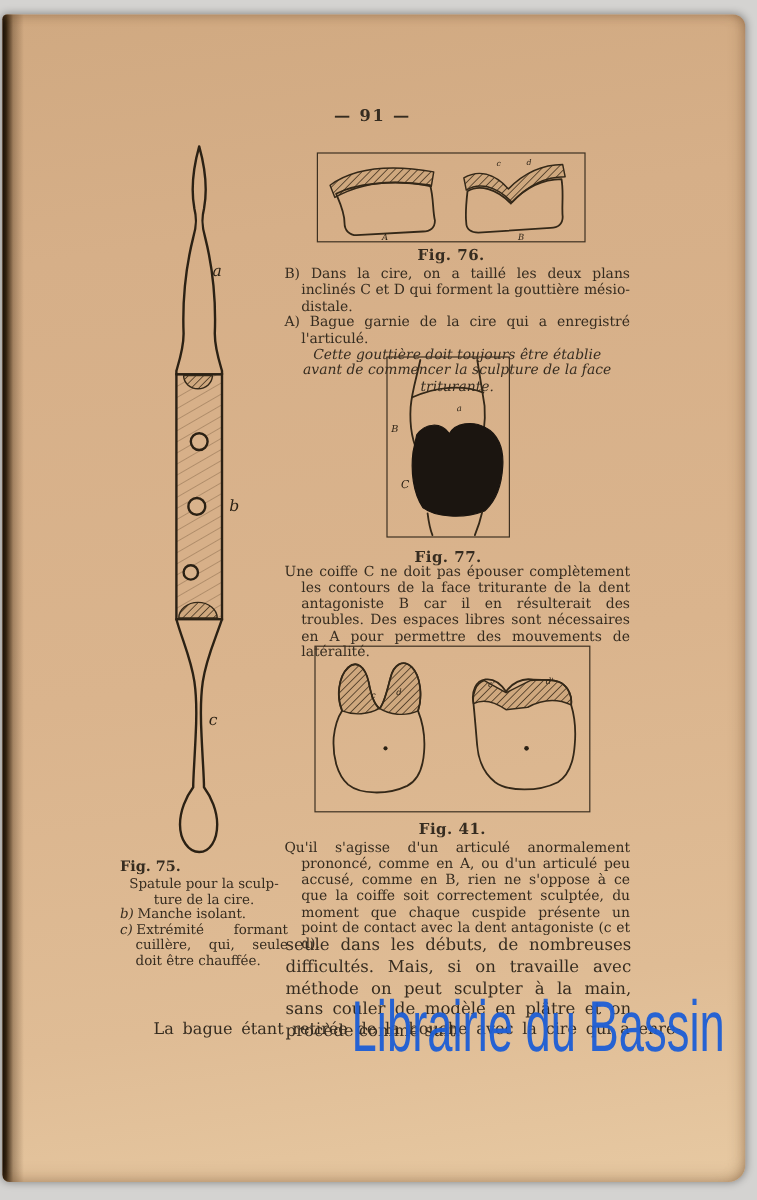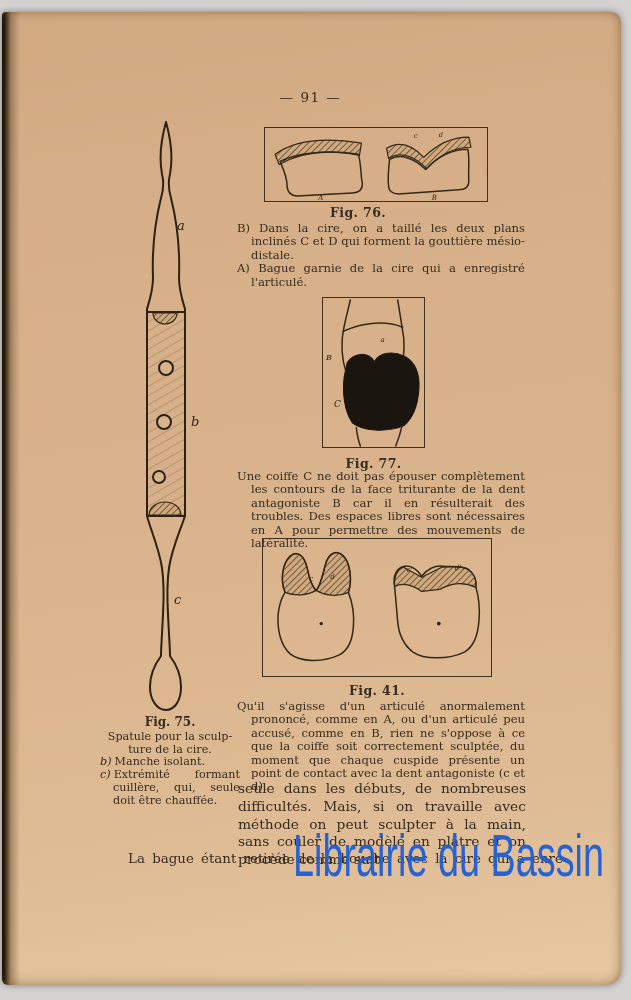--- a/index.html
+++ b/index.html
@@ -9,43 +9,43 @@
         background:linear-gradient(172deg,#d0a981 0%,#d6af88 20%,#dab48d 55%,#dfbc95 82%,#e7c9a2 100%);
         border-radius:4px 10px 14px 6px;box-shadow:0 0 7px rgba(0,0,0,.4);}
   .page::after{content:"";position:absolute;inset:0;border-radius:inherit;
         box-shadow:inset -7px 0 12px -7px rgba(115,80,48,.55),
                    inset 0 -9px 14px -9px rgba(115,80,48,.5),
                    inset 0 7px 10px -7px rgba(115,80,48,.45);}
   .gutter{position:absolute;left:0;top:0;bottom:0;width:18px;border-radius:4px 0 0 6px;
         background:linear-gradient(90deg,#150d07 0px,#31210f 3px,rgba(85,60,35,.4) 9px,rgba(85,60,35,0) 18px);}
   .content{position:absolute;inset:0;}
   .pageno{position:absolute;left:2px;top:89px;width:617px;text-align:center;
-          font-size:13.5px;font-weight:400;letter-spacing:1.5px;}
+          font-size:13.5px;font-weight:700;letter-spacing:1.5px;}
   
   .figbox{position:absolute;border:1.6px solid #3e3122;box-sizing:border-box;}
   .figbox svg{display:block;width:100%;height:100%;}
   .fig76box{left:264px;top:127px;width:224px;height:75px;}
   .fig77box{left:322px;top:297px;width:103px;height:151px;}
   .fig78box{left:262px;top:538px;width:230px;height:139px;}
   .spatula{position:absolute;left:116px;top:118px;width:104px;height:600px;}
   .caption{position:absolute;text-align:center;font-size:12.5px;font-weight:600;letter-spacing:.4px;}
-  .cap76{left:246px;top:205px;width:224px;}
+  .cap76{left:264px;top:205px;width:224px;}
   .cap77{left:312px;top:456px;width:123px;}
   .cap78{left:262px;top:683px;width:230px;}
   
   .legend{position:absolute;left:237px;width:288px;font-size:11.6px;line-height:13.4px;text-align:justify;}
   .legend p{margin:0;}
   .leg76{top:222px;}
   .leg77{top:470px;}
   .leg78{top:700px;}
   .hang{padding-left:14px;text-indent:-14px;}
   .note{font-style:italic;text-align:center;padding:0 8px;}
   
   .fig75block{position:absolute;left:100px;top:716px;width:140px;font-size:11.2px;line-height:12.8px;}
-  .caption75{text-align:center;font-size:12px;font-weight:600;margin-bottom:2px;}
+  .caption75{text-align:left;font-size:12px;font-weight:600;margin-bottom:2px;}
   .sub75{text-align:center;}
   .item{padding-left:13px;text-indent:-13px;margin:0;text-align:justify;}
   .item .lbl{font-style:italic;margin-right:3px;}
   
   .para{position:absolute;left:238px;top:780px;width:288px;font-size:13.8px;line-height:17.8px;text-align:justify;}
   .lastline{position:absolute;left:128px;top:851px;font-size:13.4px;white-space:nowrap;word-spacing:3px;}
   .watermark{position:absolute;left:293px;top:821px;z-index:6;font-family:"Liberation Sans",sans-serif;
      font-size:60px;font-weight:400;color:#1d5ed6;opacity:.95;white-space:nowrap;
      transform:scaleX(.63);transform-origin:0 50%;}
   
@@ -110,20 +110,21 @@
         <text class="figlabel" x="53" y="71" font-size="7">A</text>
         <text class="figlabel" x="166" y="71" font-size="7">B</text>
         <text class="figlabel" x="148" y="10" font-size="6.5">c</text>
         <text class="figlabel" x="173" y="9" font-size="6.5">d</text>
       </svg>
     </div>
     <div class="caption cap76">Fig. 76.</div>
     <div class="legend leg76">
       <p class="hang">B) Dans la cire, on a taillé les deux plans inclinés C et D qui forment la gouttière mésio-distale.</p>
       <p class="hang">A) Bague garnie de la cire qui a enregistré l'articulé.</p>
+      <p class="note">Cette gouttière doit toujours être établie avant de commencer la sculpture de la face triturante.</p>
     </div>
 
     <div class="figbox fig77box">
       <svg viewBox="0 0 100 148" preserveAspectRatio="none">
         <path class="ink" d="M27,2 C24,16 20,28 19,41 C18,56 20,70 27,83 C31,91 37,95 44,97"></path>
         <path class="ink" d="M74,2 C76,15 78,27 80,40 C81,55 79,67 75,77"></path>
         <path class="ink" d="M20,33 C40,24 62,22 79,29"></path>
         <path class="blackfill" d="M24,64 C31,54 44,53 51,63 C56,54 70,52 81,58 C91,63 96,75 95,90
                                   C94,108 88,120 80,127 C62,134 39,132 29,124 C21,112 19,94 21,78 Z"></path>
         <path class="ink" d="M33,129 C34,137 35,142 37,147"></path>

